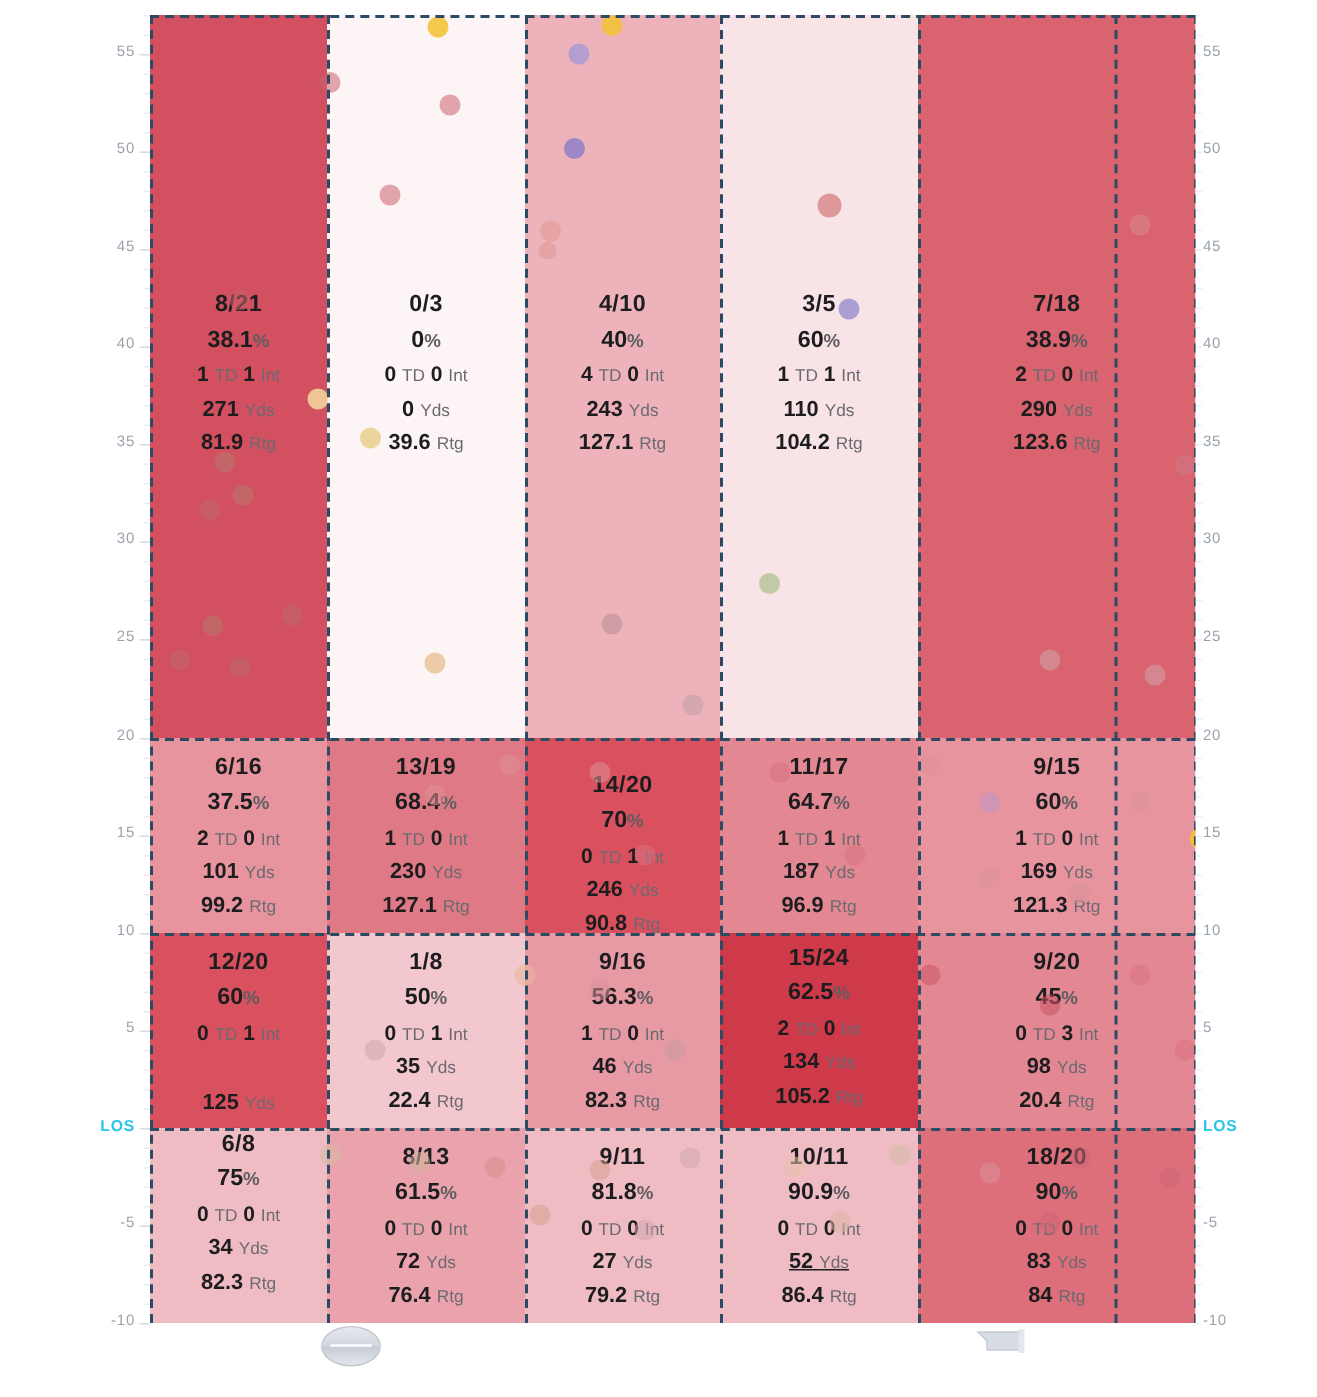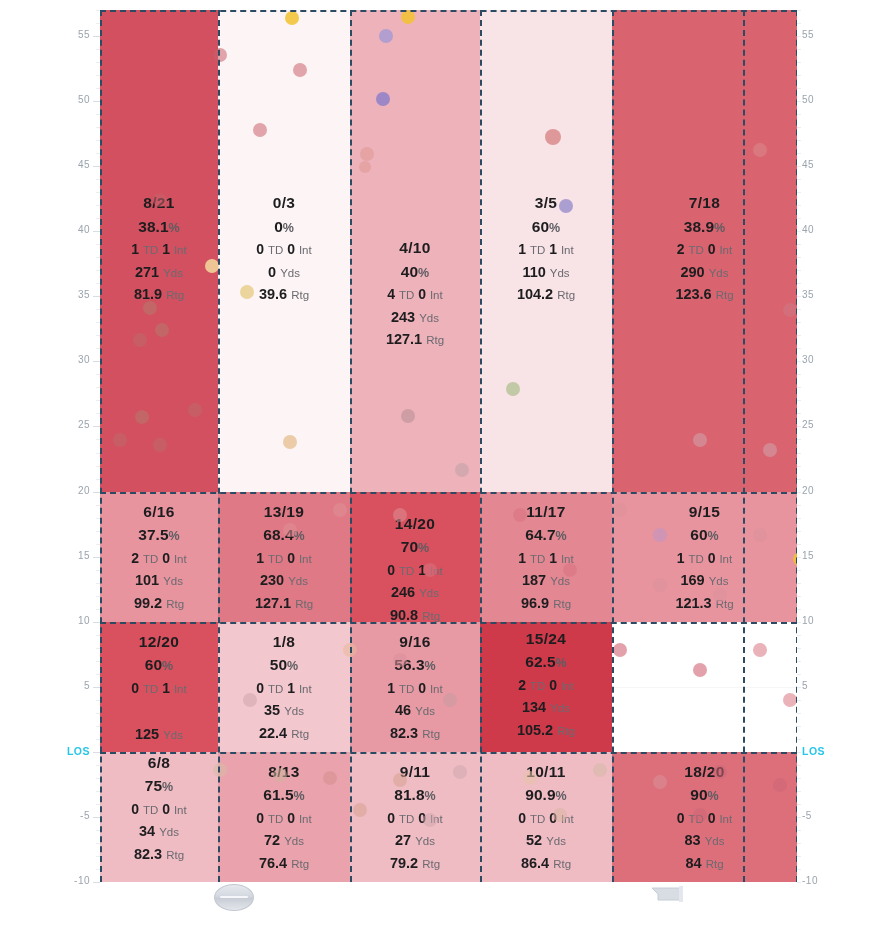--- a/index.html
+++ b/index.html
@@ -113,21 +113,21 @@
         <div class="cell-inner" style="top: 185px;">
           <div class="l1" style="margin-bottom: 8px;">0/3</div>
           <div class="l2" style="margin-bottom: 8px;">0<span class="unit">%</span></div>
           <div class="l3" style="margin-bottom: 8px;">0 <span class="unit">TD</span> 0 <span class="unit">Int</span></div>
           <div class="l4" style="margin-bottom: 8px;">0 <span class="unit">Yds</span></div>
           <div class="l5" style="margin-bottom: 8px;">39.6 <span class="unit">Rtg</span></div>
         </div>
       </div>
       <div class="cell" style="left: 250px; top: 0px; width: 130px; height: 481.552px; background: rgb(238, 178, 187);">
         <div class="cell-inner" style="top: 185px;">
-          <div class="l1" style="margin-bottom: 8px; margin-top: 45px;">4/10</div>
+          <div class="l1" style="margin-bottom: 8px;">4/10</div>
           <div class="l2" style="margin-bottom: 8px;">40<span class="unit">%</span></div>
           <div class="l3" style="margin-bottom: 8px;">4 <span class="unit">TD</span> 0 <span class="unit">Int</span></div>
           <div class="l4" style="margin-bottom: 8px;">243 <span class="unit">Yds</span></div>
           <div class="l5" style="margin-bottom: 8px;">127.1 <span class="unit">Rtg</span></div>
         </div>
       </div>
       <div class="cell" style="left: 380px; top: 0px; width: 132px; height: 481.552px; background: rgb(248, 227, 230);">
         <div class="cell-inner" style="top: 185px;">
           <div class="l1" style="margin-bottom: 8px;">3/5</div>
           <div class="l2" style="margin-bottom: 8px;">60<span class="unit">%</span></div>
@@ -219,20 +219,29 @@
       </div>
       <div class="cell" style="left: 380px; top: 611.701px; width: 132px; height: 130.149px; background: rgb(207, 58, 75);">
         <div class="cell-inner" style="top: 9px;">
           <div class="l1" style="margin-bottom: 8px;">15/24</div>
           <div class="l2" style="margin-bottom: 8px;">62.5<span class="unit">%</span></div>
           <div class="l3" style="margin-bottom: 8px;">2 <span class="unit">TD</span> 0 <span class="unit">Int</span></div>
           <div class="l4" style="margin-bottom: 8px;">134 <span class="unit">Yds</span></div>
           <div class="l5" style="margin-bottom: 8px;">105.2 <span class="unit">Rtg</span></div>
         </div>
       </div>
+      <div class="cell" style="left: 512px; top: 611.701px; width: 185px; height: 130.149px; background: rgb(227, 136, 147);">
+        <div class="cell-inner" style="top: 12.0746px;">
+          <div class="l1" style="margin-bottom: 8px;">9/20</div>
+          <div class="l2" style="margin-bottom: 8px;">45<span class="unit">%</span></div>
+          <div class="l3" style="margin-bottom: 8px;">0 <span class="unit">TD</span> 3 <span class="unit">Int</span></div>
+          <div class="l4" style="margin-bottom: 8px;">98 <span class="unit">Yds</span></div>
+          <div class="l5" style="margin-bottom: 8px;">20.4 <span class="unit">Rtg</span></div>
+        </div>
+      </div>
       <div class="cell" style="left: 0px; top: 741.851px; width: 118px; height: 130.149px; background: rgb(240, 188, 196);">
         <div class="cell-inner" style="top: 3px;">
           <div class="l1" style="margin-bottom: 8px;">6/8</div>
           <div class="l2" style="margin-bottom: 8px;">75<span class="unit">%</span></div>
           <div class="l3" style="margin-bottom: 8px;">0 <span class="unit">TD</span> 0 <span class="unit">Int</span></div>
           <div class="l4" style="margin-bottom: 8px;">34 <span class="unit">Yds</span></div>
           <div class="l5" style="margin-bottom: 8px;">82.3 <span class="unit">Rtg</span></div>
         </div>
       </div>
       <div class="cell" style="left: 118px; top: 741.851px; width: 132px; height: 130.149px; background: rgb(234, 163, 172);">
@@ -251,21 +260,21 @@
           <div class="l3" style="margin-bottom: 8px;">0 <span class="unit">TD</span> 0 <span class="unit">Int</span></div>
           <div class="l4" style="margin-bottom: 8px;">27 <span class="unit">Yds</span></div>
           <div class="l5" style="margin-bottom: 8px;">79.2 <span class="unit">Rtg</span></div>
         </div>
       </div>
       <div class="cell" style="left: 380px; top: 741.851px; width: 132px; height: 130.149px; background: rgb(240, 188, 196);">
         <div class="cell-inner" style="top: 12.0746px;">
           <div class="l1" style="margin-bottom: 8px;">10/11</div>
           <div class="l2" style="margin-bottom: 8px;">90.9<span class="unit">%</span></div>
           <div class="l3" style="margin-bottom: 8px;">0 <span class="unit">TD</span> 0 <span class="unit">Int</span></div>
-          <div class="l4" style="margin-bottom: 8px;">52 <span class="unit">Yds</span></div>
+          <div class="l4" style="margin-bottom: 8px; text-decoration: underline;">52 <span class="unit">Yds</span></div>
           <div class="l5" style="margin-bottom: 8px;">86.4 <span class="unit">Rtg</span></div>
         </div>
       </div>
       <div class="cell" style="left: 512px; top: 741.851px; width: 185px; height: 130.149px; background: rgb(221, 111, 123);">
         <div class="cell-inner" style="top: 12.0746px;">
           <div class="l1" style="margin-bottom: 8px;">18/20</div>
           <div class="l2" style="margin-bottom: 8px;">90<span class="unit">%</span></div>
           <div class="l3" style="margin-bottom: 8px;">0 <span class="unit">TD</span> 0 <span class="unit">Int</span></div>
           <div class="l4" style="margin-bottom: 8px;">83 <span class="unit">Yds</span></div>
           <div class="l5" style="margin-bottom: 8px;">84 <span class="unit">Rtg</span></div>

